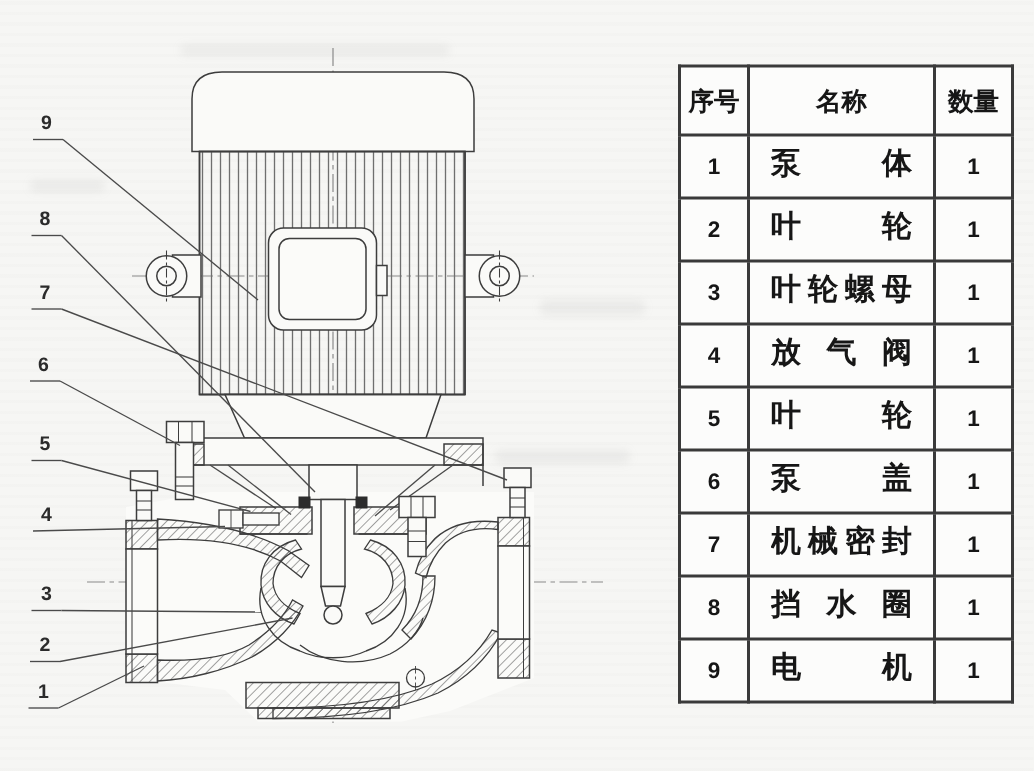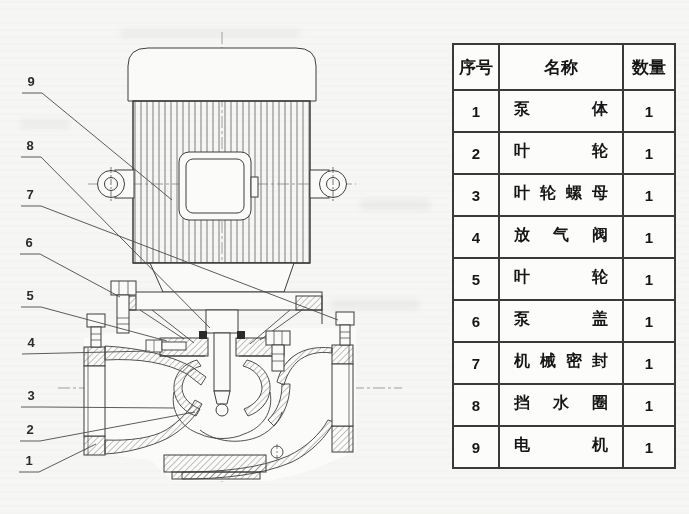--- a/index.html
+++ b/index.html
@@ -36,21 +36,21 @@
   }
   #parts-table td,#parts-table th{
     border:2px solid #3a3a3a;
     text-align:center;vertical-align:middle;
     color:#161616;padding:0;
     font-weight:700;
   }
   #parts-table th{font-size:17px;height:44px;font-family:Liberation Serif, serif;}
   #parts-table td{height:40px;}
   .col-no{width:44px;font-size:15px;}
-  .col-name{width:122px;font-size:16px;}
+  .col-name{width:122px;font-size:20px;}
   .col-qty{width:50px;font-size:15px;}
   .name-spread{
     display:inline-block;width:94px;
     text-align:justify;text-align-last:justify;
     -moz-text-align-last:justify;
     text-justify:inter-character;
     white-space:nowrap;overflow:hidden;
   }
 </style>
 </head>

